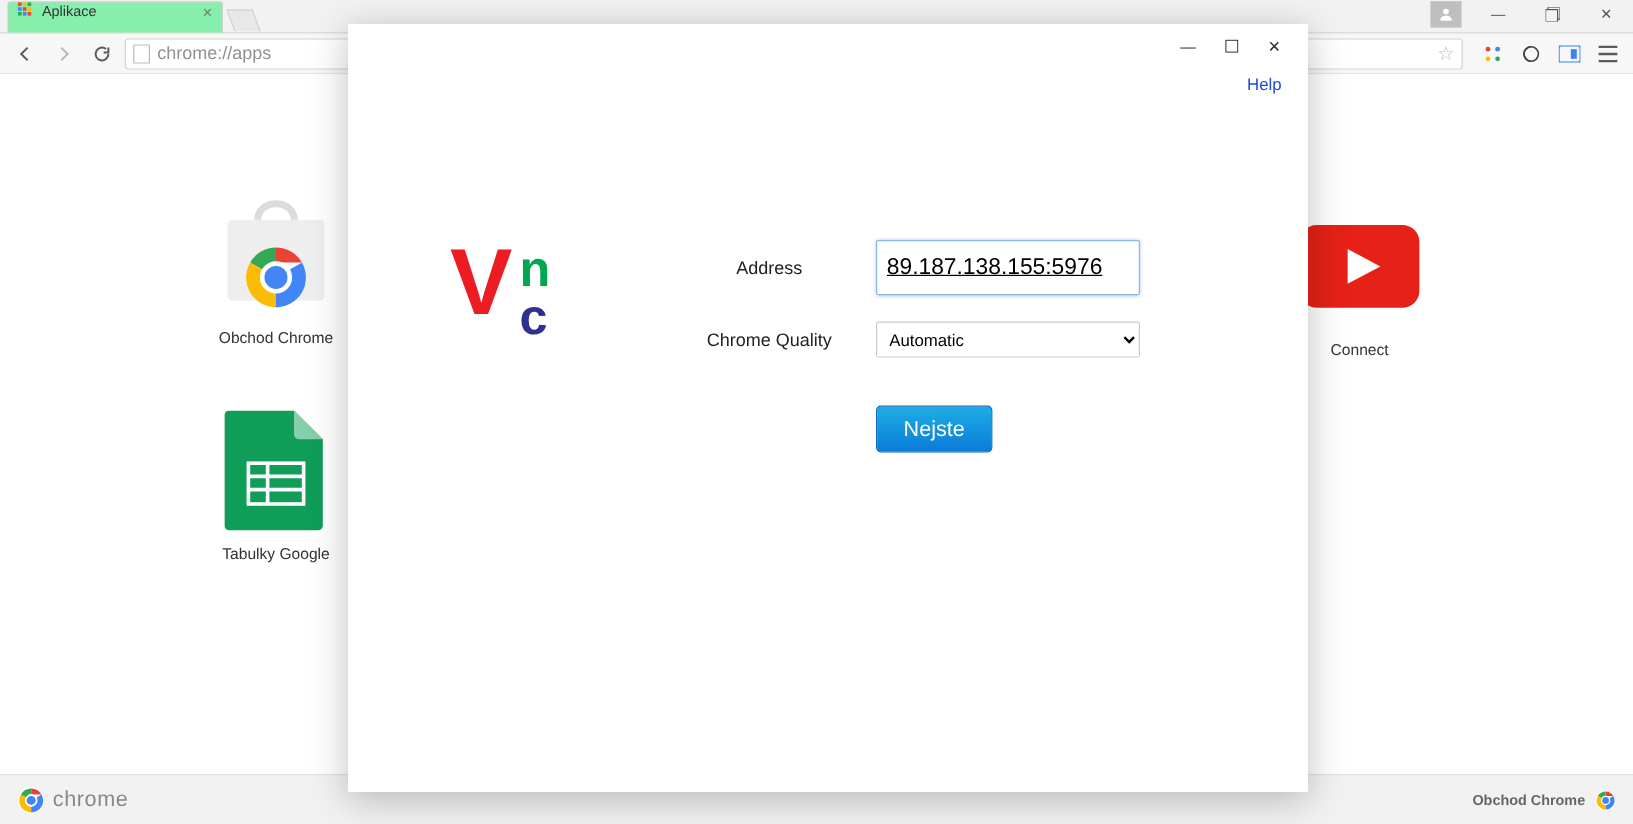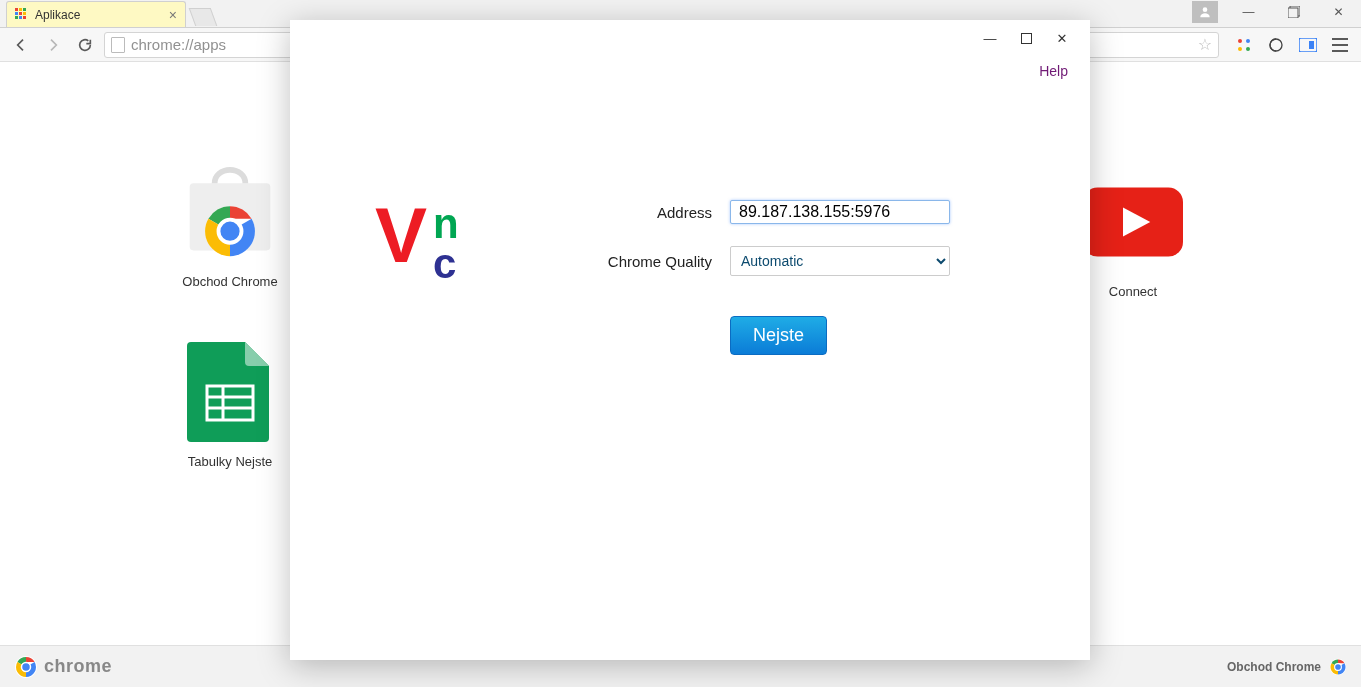--- a/index.html
+++ b/index.html
@@ -5,21 +5,21 @@
   * { box-sizing: border-box; margin: 0; padding: 0; font-family: "Segoe UI", Arial, sans-serif; }
   body { width: 1361px; height: 687px; overflow: hidden; background: #fff; position: relative; }
 
   
   .os-controls { position: absolute; top: 0; right: 0; display: flex; align-items: center; height: 24px; }
   .os-controls .ctrl { width: 45px; height: 24px; display: flex; align-items: center; justify-content: center; font-size: 12px; color: #555; cursor: pointer; }
   .os-controls .user-sq { width: 26px; height: 22px; background: #bfbfbf; display: flex; align-items: center; justify-content: center; margin-right: 8px; }
 
   
   .tabstrip { height: 28px; background: #f2f2f2; display: flex; align-items: flex-end; padding-left: 6px; border-bottom: 1px solid #d0d0d0; }
-  .tab { height: 26px; background: #fef9c3; border: 1px solid #d0d0d0; border-bottom: none; border-radius: 3px 3px 0 0; display: flex; align-items: center; padding: 0 8px; min-width: 180px; position: relative; font-size: 12px; color: #333; cursor: pointer; }
+  .tab { height: 26px; background: #86efac; border: 1px solid #d0d0d0; border-bottom: none; border-radius: 3px 3px 0 0; display: flex; align-items: flex-start; padding: 0 8px; min-width: 180px; position: relative; font-size: 12px; color: #333; cursor: pointer; }
   .tab .favicon { width: 14px; height: 14px; margin-right: 6px; display: grid; grid-template-columns: repeat(3, 3px); grid-template-rows: repeat(3,3px); gap:1px; }
   .tab .favicon span:nth-child(1){background:#ea4335}
   .tab .favicon span:nth-child(2){background:#fbbc05}
   .tab .favicon span:nth-child(3){background:#34a853}
   .tab .favicon span:nth-child(4){background:#4285f4}
   .tab .favicon span:nth-child(5){background:#ea4335}
   .tab .favicon span:nth-child(6){background:#fbbc05}
   .tab .favicon span:nth-child(7){background:#34a853}
   .tab .favicon span:nth-child(8){background:#4285f4}
   .tab .favicon span:nth-child(9){background:#ea4335}
@@ -38,37 +38,37 @@
   .signin-note { position:absolute; top:70px; right:10px; text-align:right; font-size:12px; color:#555; line-height:1.4; }
   .signin-note a { color:#1a73e8; text-decoration:none; cursor:pointer; }
 
   
   .apps-area { position: absolute; top: 62px; left: 0; right: 0; bottom: 42px; background: #fff; }
   .app-tile { position:absolute; width:130px; text-align:center; font-size:13px; color:#333; cursor:pointer; }
   .app-tile .ico { width:100px; height:100px; margin:0 auto 12px; display:flex; align-items:center; justify-content:center; }
 
   
   .bottombar { position:absolute; bottom:0; left:0; right:0; height:42px; background:#f2f2f2; border-top:1px solid #e0e0e0; display:flex; align-items:center; padding:0 14px; font-size:18px; color:#888; }
-  .bottombar .chrome-word { margin-left:6px; font-weight:700; letter-spacing:.5px; }
+  .bottombar .chrome-word { margin-left:6px; font-weight:400; letter-spacing:.5px; }
   .bottombar .right { margin-left:auto; font-size:12px; font-weight:bold; color:#666; display:flex; align-items:center; gap:8px; }
 
   
   .vnc-window { position:absolute; left:290px; top:20px; width:800px; height:640px; background:#fff; box-shadow: 0 6px 30px rgba(0,0,0,.25); }
   .vnc-title { height:36px; display:flex; align-items:center; justify-content:flex-end; padding:0 10px; }
   .vnc-title .wbtn { width:36px; height:30px; display:flex; align-items:center; justify-content:center; font-size:13px; color:#333; cursor:pointer; }
   .vnc-help { text-align:right; padding: 6px 22px 0 0; }
-  .vnc-help a { color:#701a75; font-size:14px; text-decoration:none; cursor:pointer; }
+  .vnc-help a { color:#1d4ed8; font-size:14px; text-decoration:none; cursor:pointer; }
 
   .vnc-body { display:flex; padding: 120px 50px 0 60px; gap: 40px; }
   .vnc-logo { width:180px; display:flex; align-items:flex-start; justify-content:center; }
   .vnc-form { flex:1; }
   .form-row { display:flex; align-items:center; margin-bottom: 22px; }
-  .form-row label { width:160px; text-align:right; padding-right:18px; font-size:15px; color:#222; }
-  .form-row input[type=text] { width:220px; height:24px; border:1px solid #8ab7ea; border-radius:2px; padding:0 8px; font-size:16px; outline:none; box-shadow: 0 0 3px rgba(77,144,254,.5); }
-  .form-row select { width:220px; height:30px; border:1px solid #ccc; border-radius:2px; padding:0 6px; font-size:14px; background:#fff; color:#0c4a6e; }
+  .form-row label { width:160px; text-align:center; padding-right:18px; font-size:15px; color:#222; }
+  .form-row input[type=text] { width:220px; height:46px; border:1px solid #8ab7ea; border-radius:2px; padding:0 8px; font-size:19px; outline:none; box-shadow: 0 0 3px rgba(77,144,254,.5); text-decoration: underline; }
+  .form-row select { width:220px; height:30px; border:1px solid #ccc; border-radius:2px; padding:0 6px; font-size:14px; background:#fff; color:#000000; }
   .connect-row { padding-left:160px; margin-top:40px; }
   .connect-btn { background: linear-gradient(#1face6, #0b7cd7); border:1px solid #0b6cc2; color:#fff; font-size:18px; padding: 8px 22px; border-radius:4px; cursor:pointer; }
 
   
   .chrome-logo { width:24px; height:24px; position:relative; }
   .chrome-logo svg { width:100%; height:100%; }
 
 </style>
 </head>
 <body>
@@ -193,21 +193,21 @@
         <path d="M4 0h54l24 24v72a4 4 0 0 1-4 4H4a4 4 0 0 1-4-4V4a4 4 0 0 1 4-4z" fill="#0f9d58"></path>
         <path d="M58 0l24 24H62a4 4 0 0 1-4-4z" fill="#87ceac"></path>
         <g stroke="#fff" stroke-width="3" fill="none">
           <rect x="20" y="44" width="46" height="34"></rect>
           <line x1="20" y1="55" x2="66" y2="55"></line>
           <line x1="20" y1="66" x2="66" y2="66"></line>
           <line x1="36" y1="44" x2="36" y2="78"></line>
         </g>
       </svg>
     </div>
-    <div>Tabulky Nejste</div>
+    <div>Tabulky Google</div>
   </div>
 
   <div class="app-tile" style="left:1068px; top:110px">
     <div class="ico">
       <svg width="110" height="76" viewBox="0 0 110 76">
         <rect x="0" y="0" width="110" height="76" rx="16" fill="#e62117"></rect>
         <path d="M44 22l30 16-30 16z" fill="#fff"></path>
       </svg>
     </div>
     <div>Connect</div>

